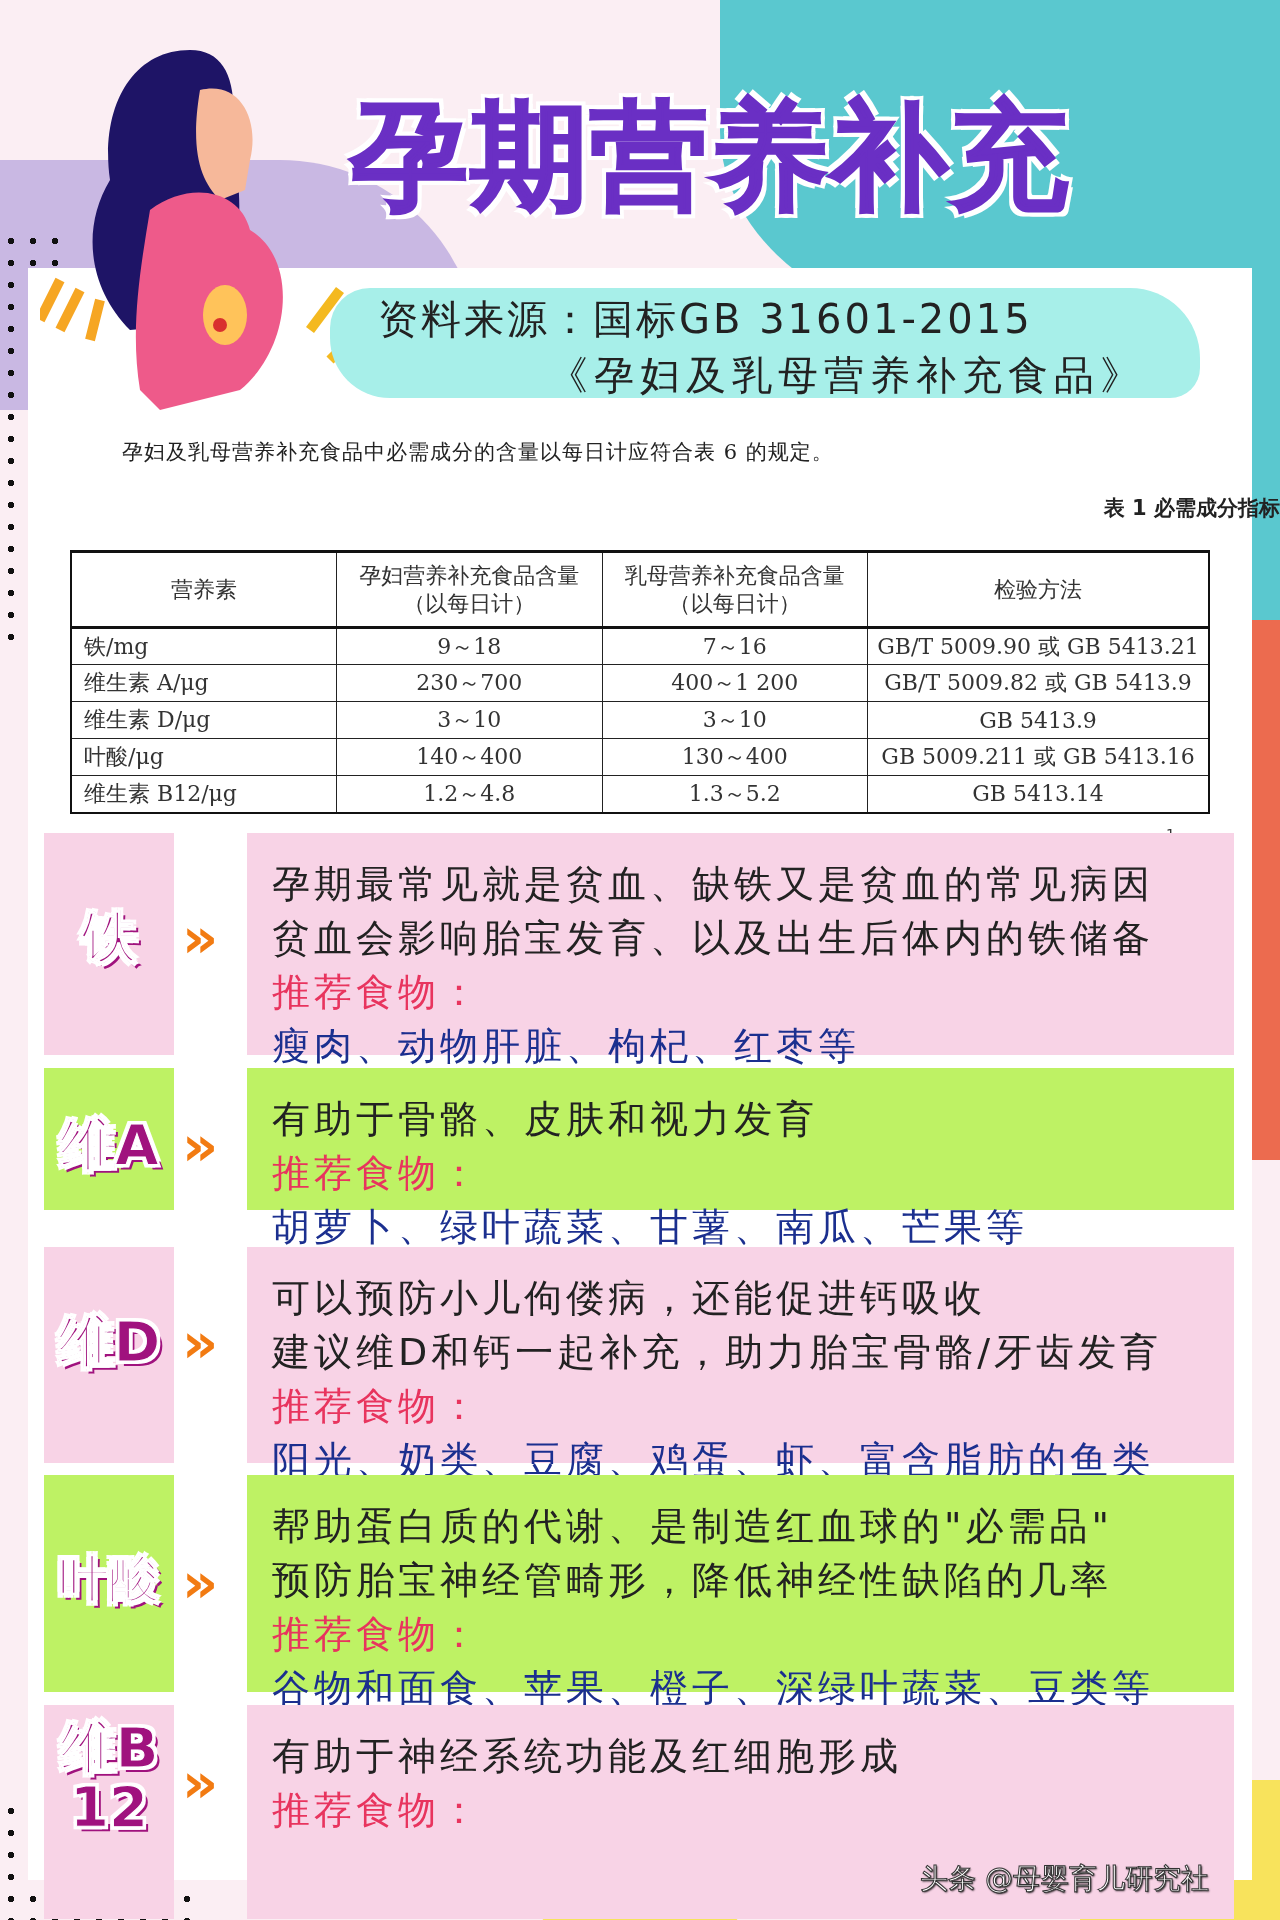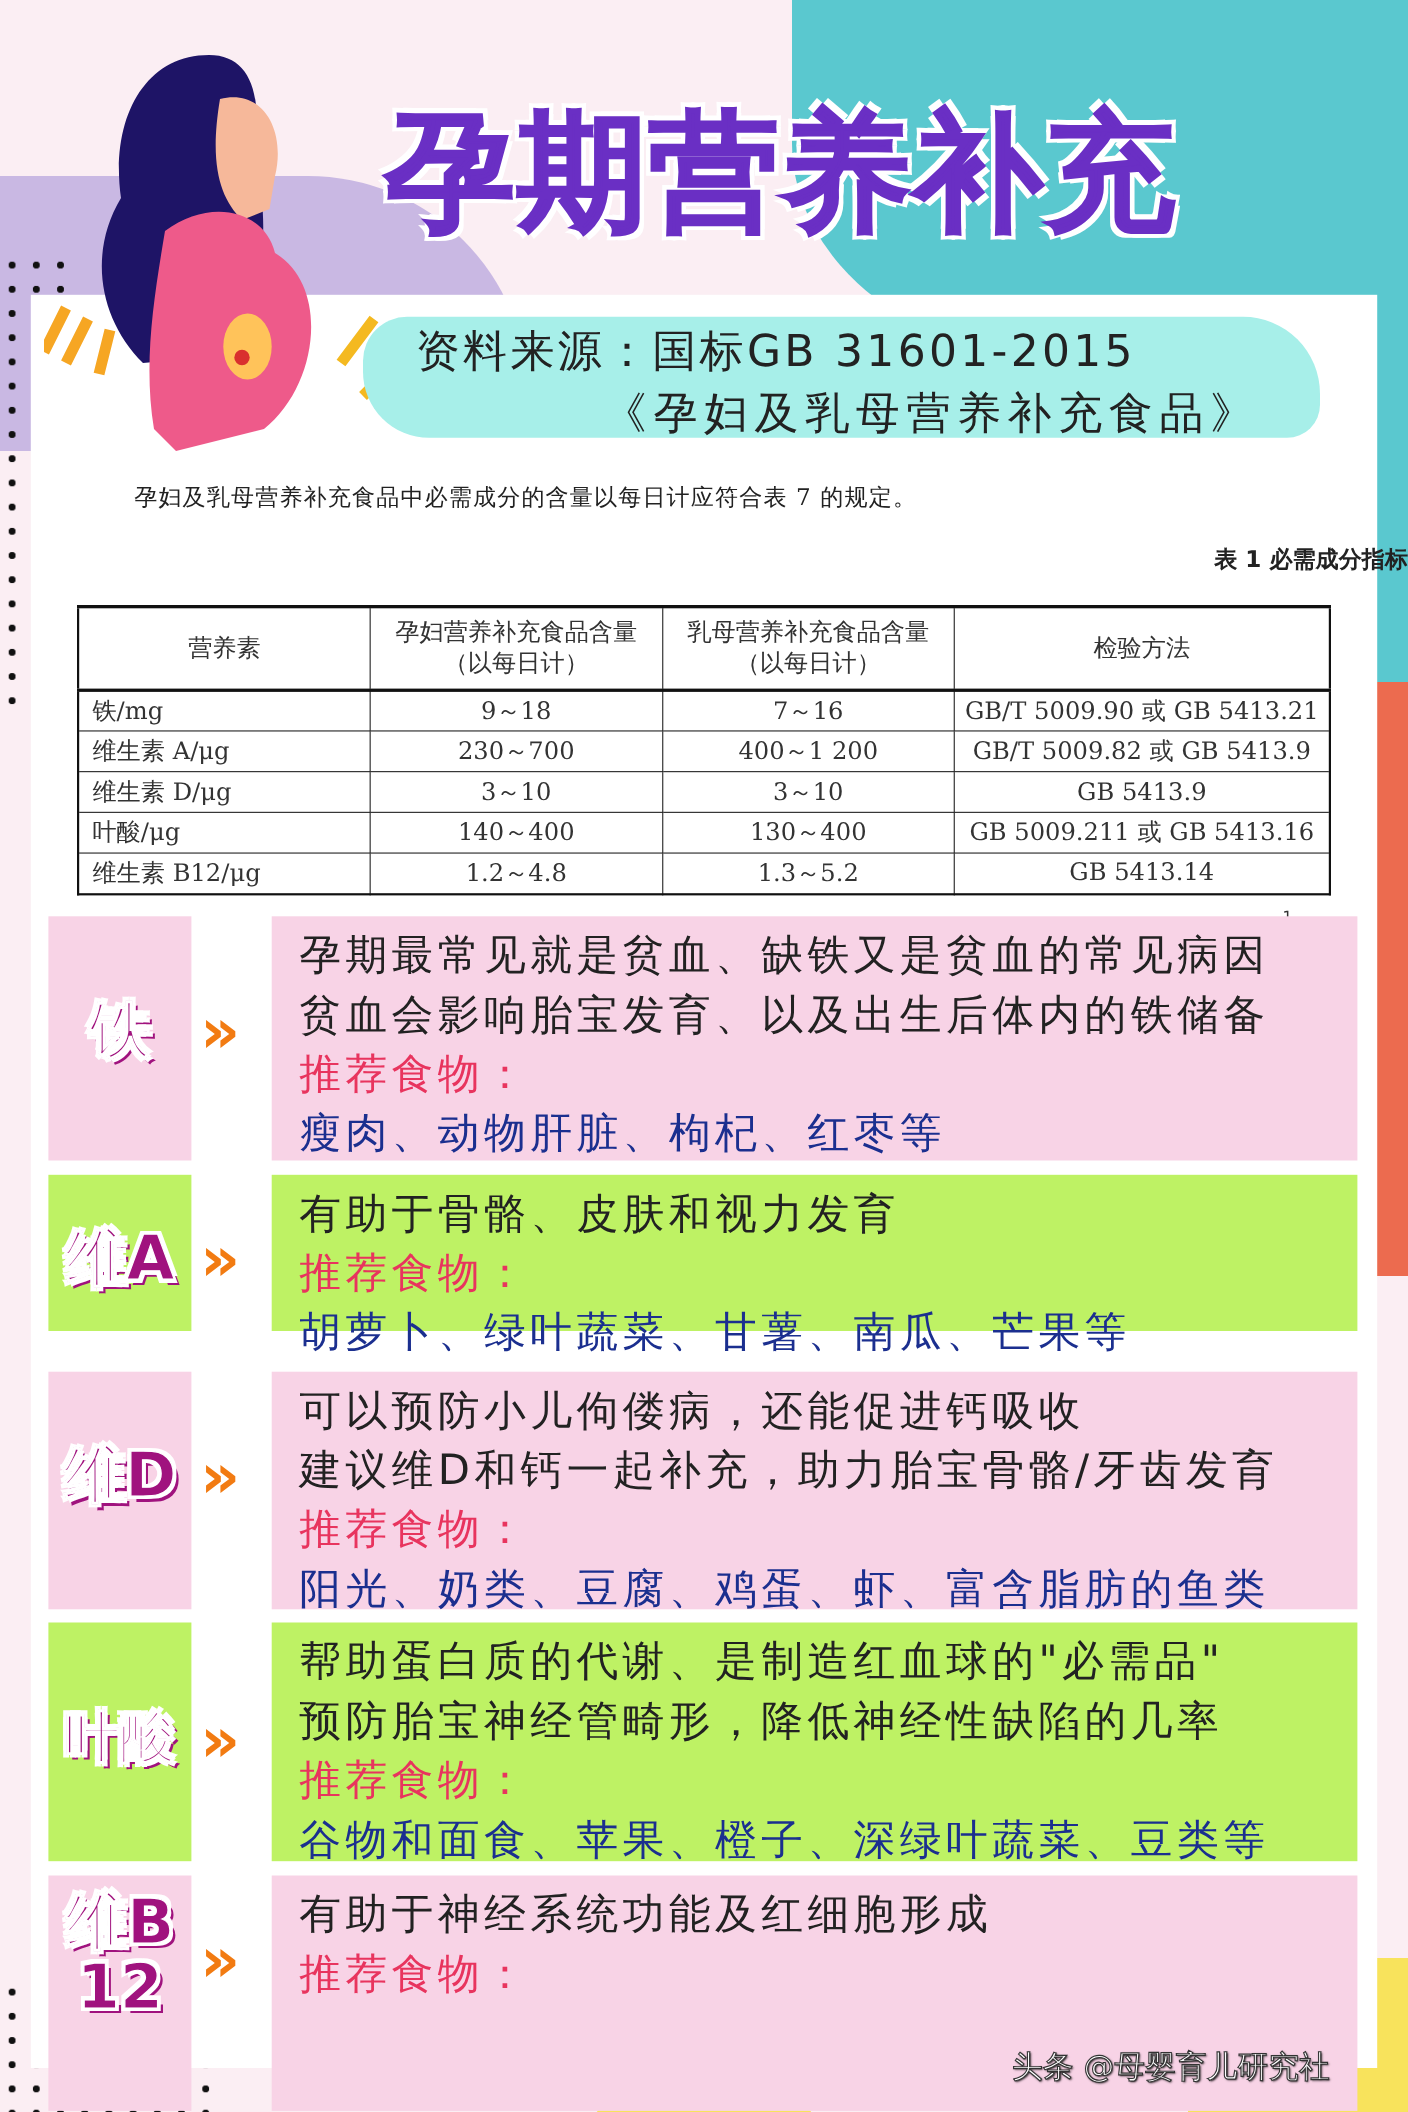--- a/index.html
+++ b/index.html
@@ -22,21 +22,21 @@
 table{position:absolute;left:70px;top:550px;width:1140px;border-collapse:collapse;font-family:"DejaVu Serif",serif;font-size:22px;color:#333}
 th,td{border:1px solid #222;text-align:center;font-weight:normal}
 th{height:76px;line-height:28px}
 thead tr{border-top:3px solid #111;border-bottom:3px solid #111}
 td{height:37px}
 td.left{text-align:left;padding-left:12px}
 table{border-left:2px solid #111;border-right:2px solid #111;border-bottom:2px solid #111}
 .pg{position:absolute;left:1166px;top:826px;font-size:14px;color:#333}
 .sec{position:absolute;left:44px;width:1190px}
 .lbox{position:absolute;left:0;top:0;width:130px;height:100%}
-.rbox{position:absolute;left:203px;top:0;right:0;height:100%;padding:8px 0 0 25px}
+.rbox{position:absolute;left:203px;top:0;right:0;height:100%;padding:24px 0 0 25px}
 .pink .lbox,.pink .rbox{background:#f8d3e6}
 .cyan .lbox,.cyan .rbox{background:#bef264}
 .lbl{position:absolute;left:0;width:130px;text-align:center;font-size:56px;font-weight:bold;color:#a0127e;-webkit-text-stroke:1px #fff;text-shadow:3px 3px 0 #fff,-3px -3px 0 #fff,3px -3px 0 #fff,-3px 3px 0 #fff,5px 5px 0 #a0127e;line-height:1.05}
 .arrow{position:absolute;left:138px;font-size:56px;font-weight:bold;color:#f27b12;letter-spacing:-12px}
 .line{font-size:38px;line-height:54px;color:#222;white-space:nowrap;letter-spacing:4px}
 .rec{color:#e8345e}
 .food{color:#1b2f8f}
 .watermark{position:absolute;left:920px;top:1860px;font-size:28px;color:#fff;-webkit-text-stroke:1px #333;text-shadow:1px 1px 2px #000}
 </style>
 </head>
@@ -62,21 +62,21 @@
   <ellipse cx="185" cy="285" rx="22" ry="30" fill="#ffc35a"></ellipse>
   <circle cx="180" cy="295" r="7" fill="#d9302e"></circle>
   <path d="M0 290 L20 250 M20 300 L40 260 M50 310 L60 270" stroke="#f6a623" stroke-width="10"></path>
   <path d="M270 300 L300 260 M290 330 L330 290" stroke="#f4b920" stroke-width="10"></path>
 </svg>
 
 <div class="banner"></div>
 <div class="src1">资料来源：国标GB 31601-2015</div>
 <div class="src2">《孕妇及乳母营养补充食品》</div>
 
-<div class="intro">孕妇及乳母营养补充食品中必需成分的含量以每日计应符合表 7 的规定。</div>
+<div class="intro">孕妇及乳母营养补充食品中必需成分的含量以每日计应符合表 6 的规定。</div>
 <div class="tcap">表 1   必需成分指标</div>
 
 <table>
   <colgroup>
       <col style="width:266px">
       <col style="width:266px">
       <col style="width:266px">
       <col style="width:342px">
     </colgroup>
   <thead>

